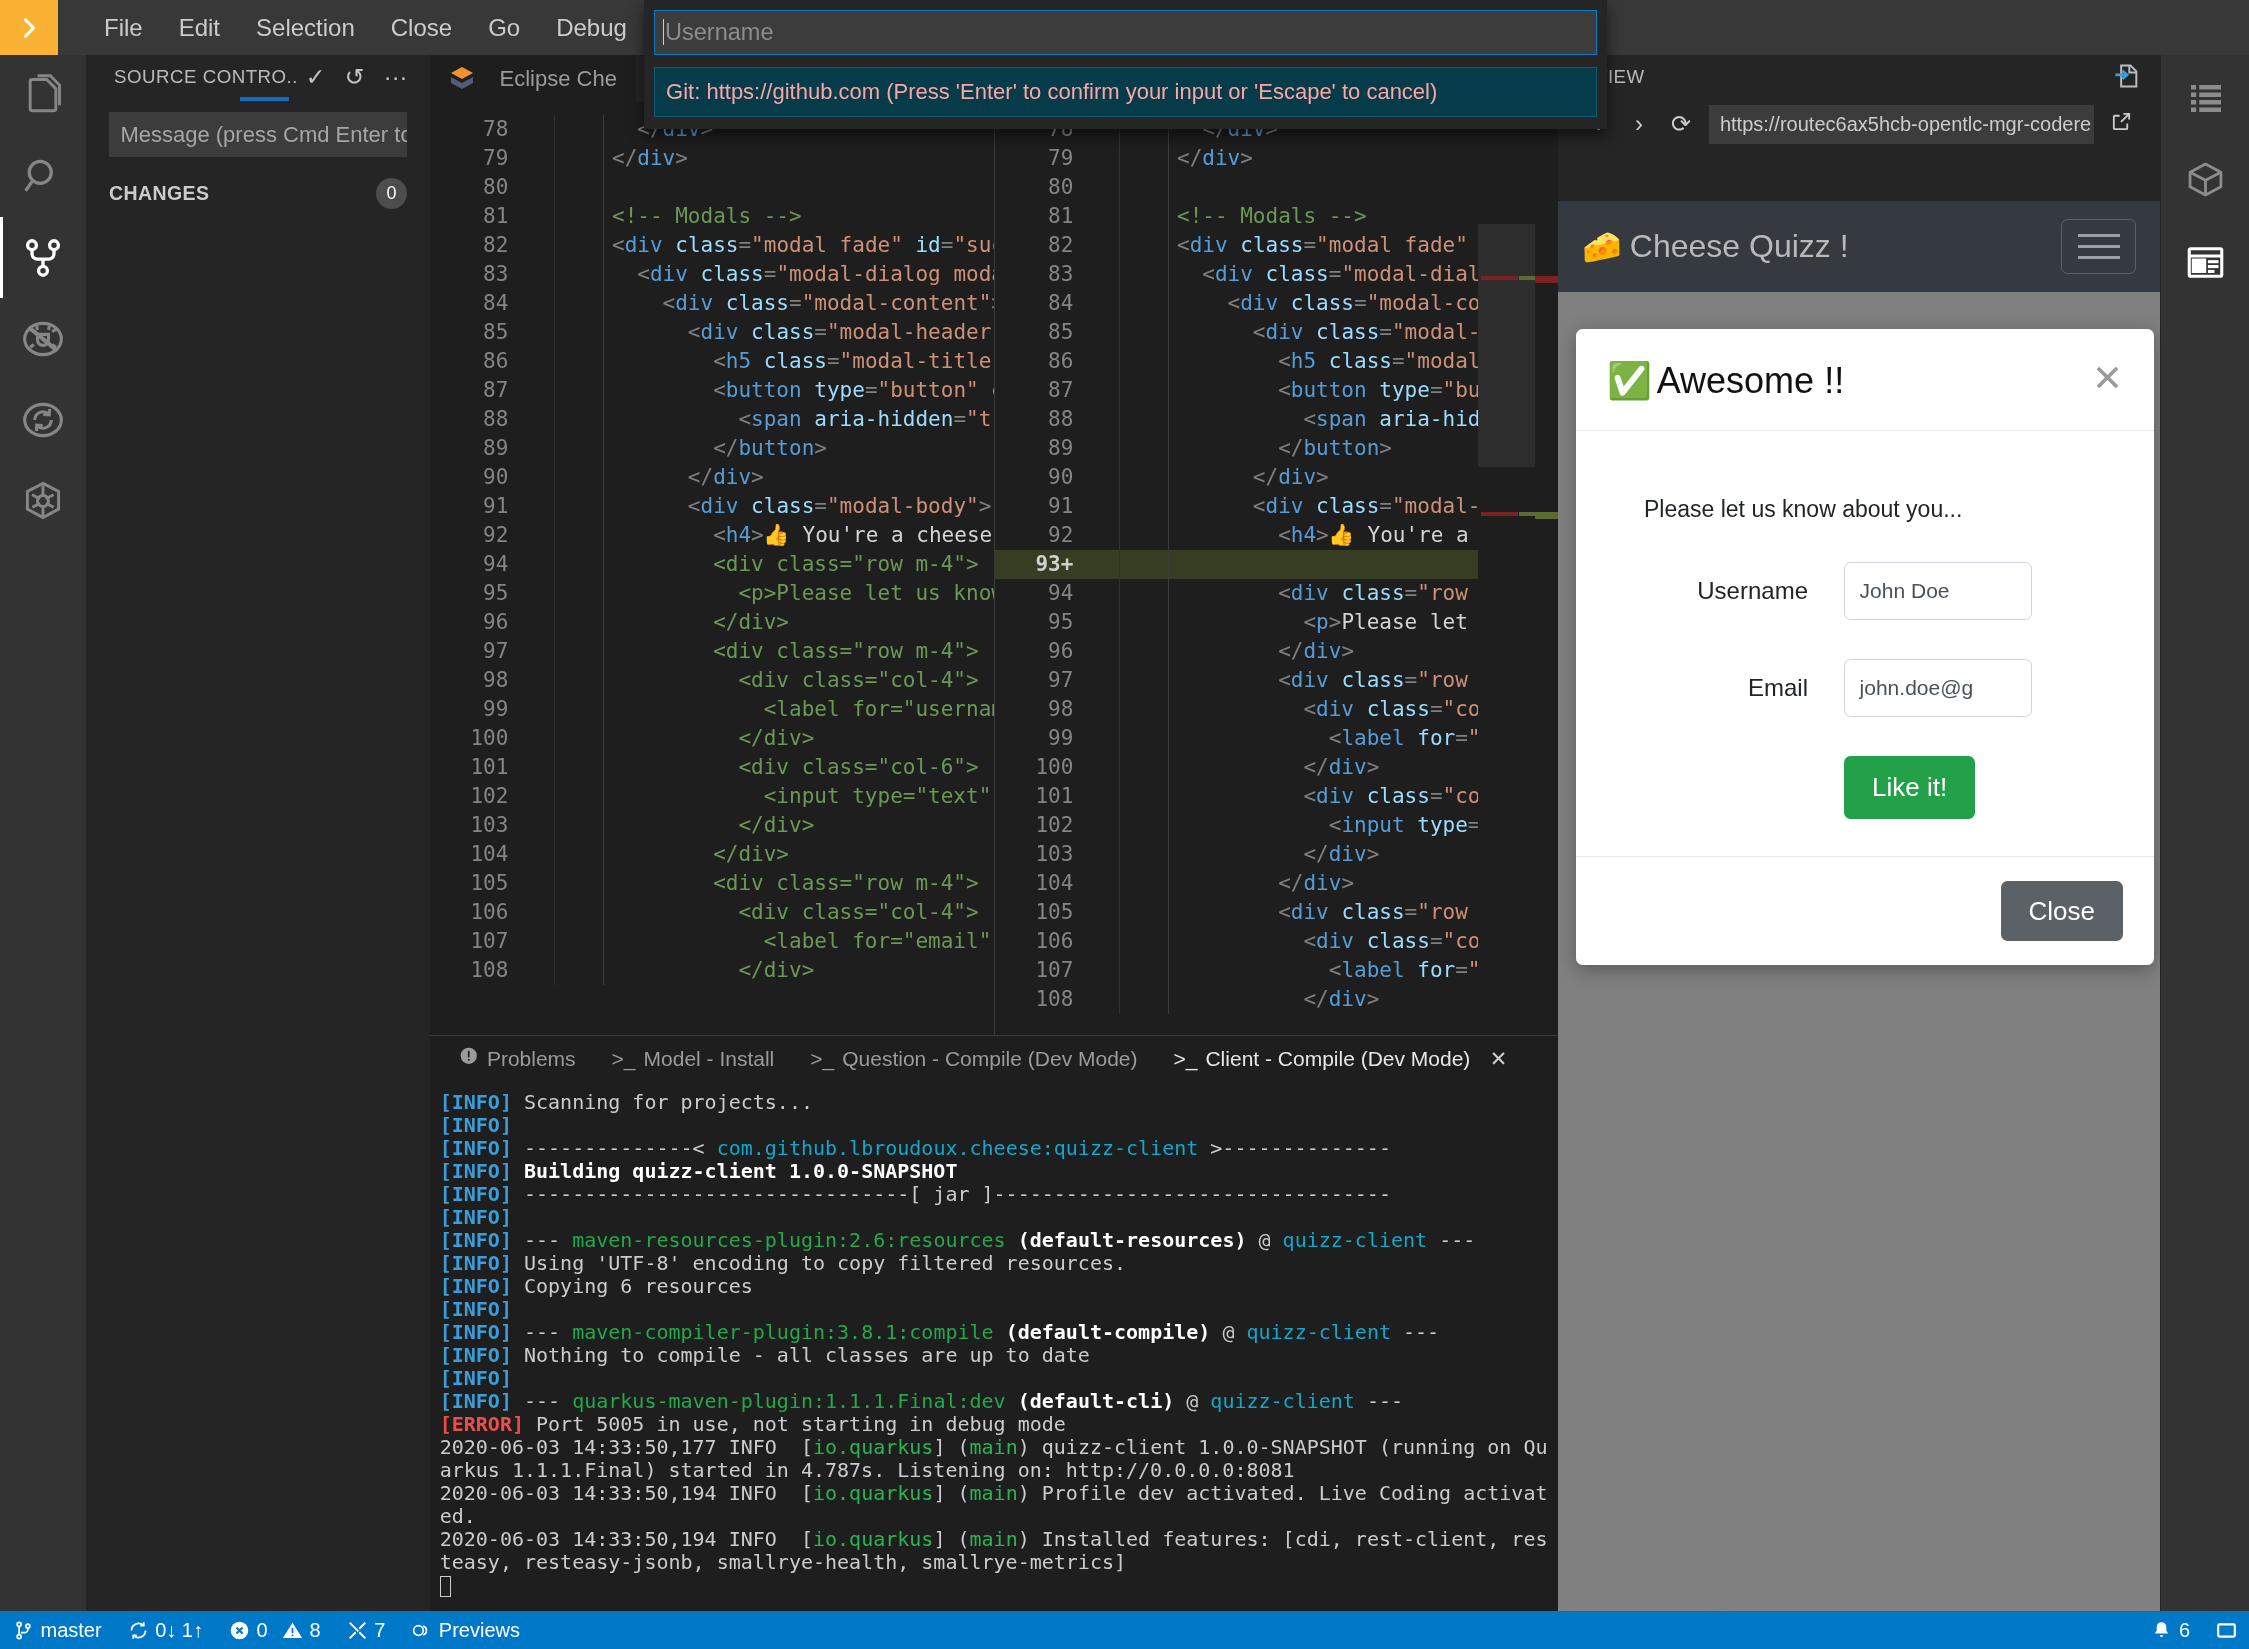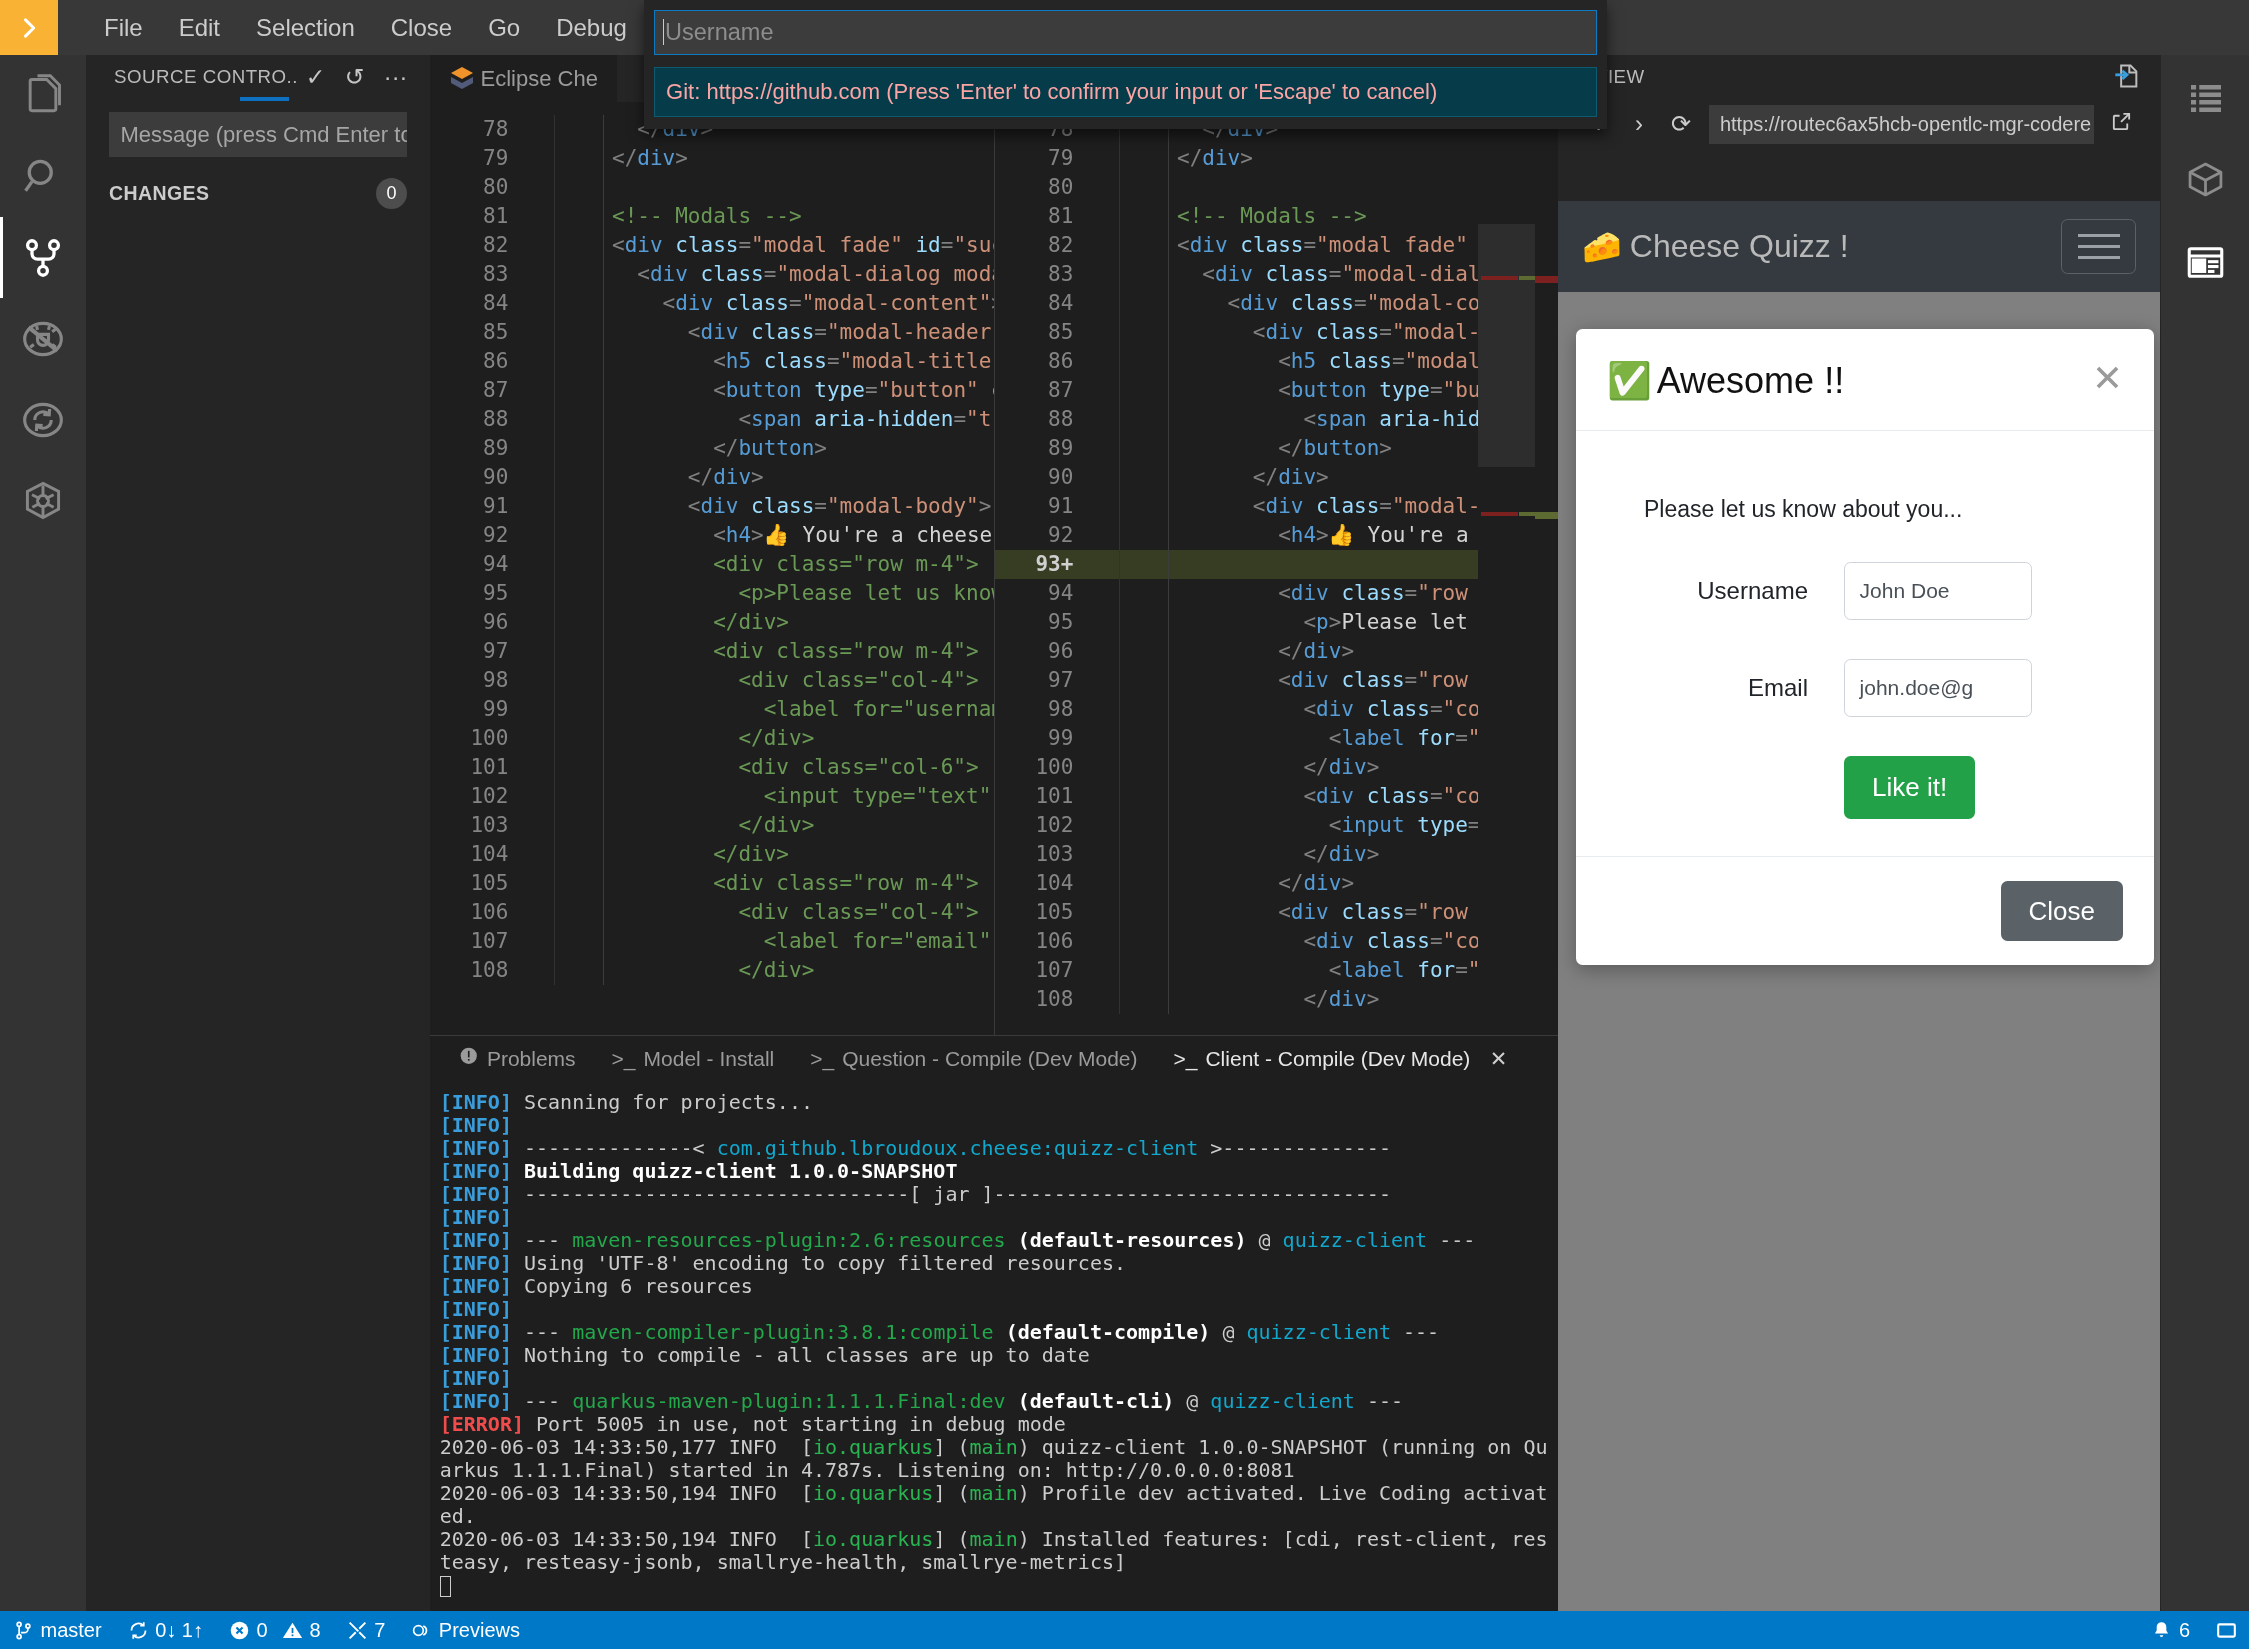--- a/index.html
+++ b/index.html
@@ -96,21 +96,21 @@
     justify-content: center; font-size: 18px; padding: 0 8px;
   }
 
   
   .editor-region {
     position: absolute; left: 430px; top: 55px; width: 1128px; height: 1556px;
     background: #1e1e1e;
   }
   .tabsbar { height: 47px; background: #252526; display: flex; align-items: stretch; }
   .tab {
-    display: flex; align-items: center; gap: 7px; padding: 0 19.5px;
+    display: flex; align-items: center; gap: 26px; padding: 0 19.5px;
     background: #1e1e1e; color: #9b9b9b; font-size: 22px; white-space: nowrap;
   }
   .che-logo { width: 24px; height: 26px; position: relative; }
 
   .diffwrap { display: flex; height: 986px; position: relative; overflow: hidden; }
   .diffpane { width: 564px; position: relative; overflow: hidden; background: #1e1e1e; }
   .diffpane + .diffpane { border-left: 0.8px solid #3a3a3a; }
   .code-table { font-family: "DejaVu Sans Mono", monospace; font-size: 21px; line-height: 29px; padding-top: 13px; }
   .code-line { display: flex; height: 29px; white-space: pre; }
   .code-line.del { background: #5a1515; }

